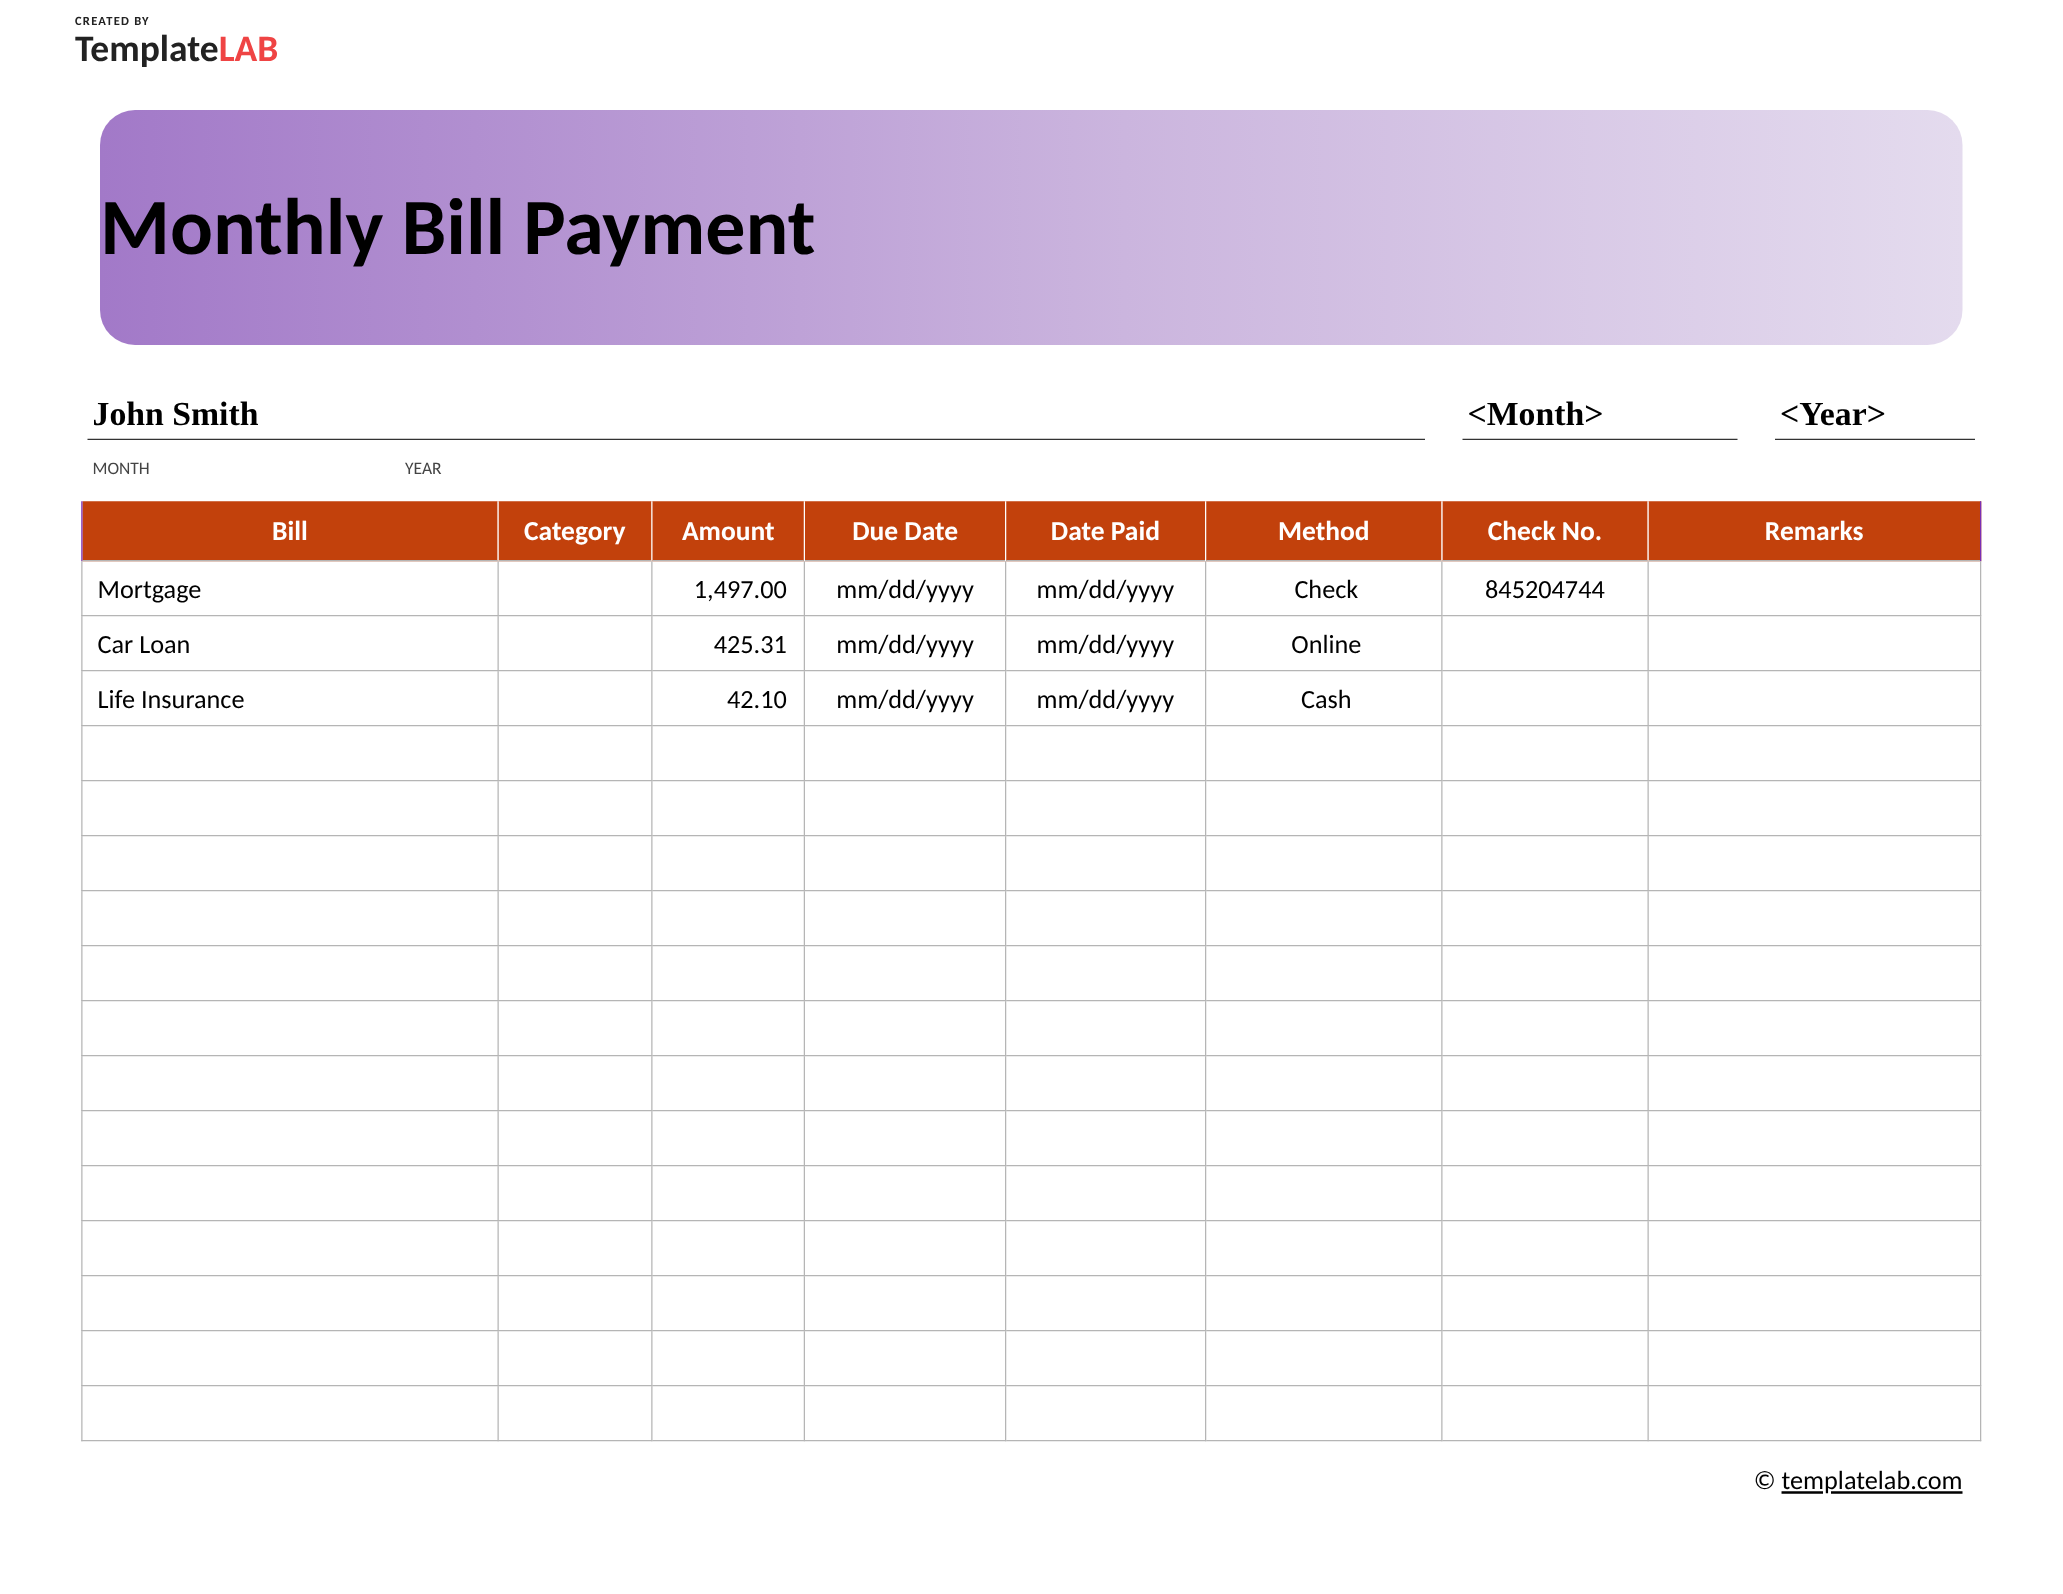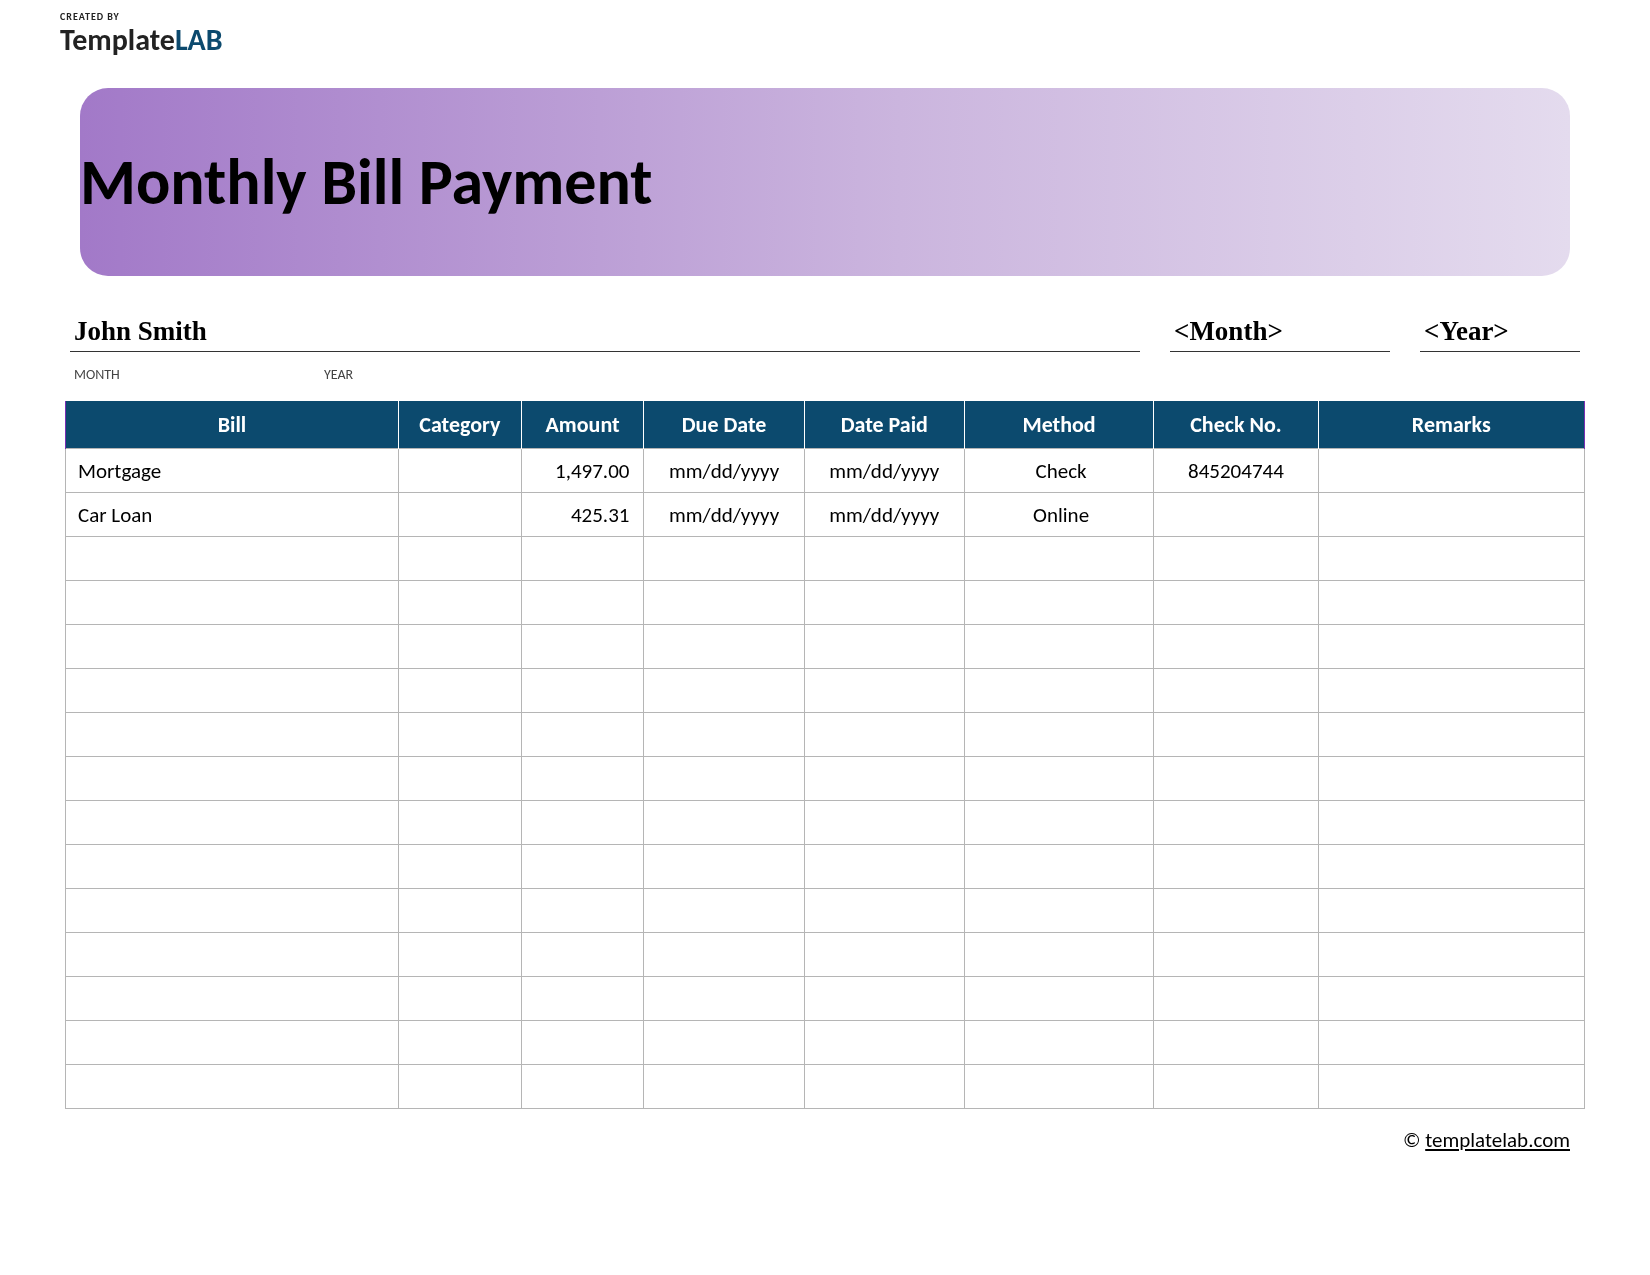--- a/index.html
+++ b/index.html
@@ -27,21 +27,21 @@
       color: #222;
       margin-bottom: -2px;
     }
     .logo-main {
       font-size: 30px;
       font-weight: bold;
       color: #222;
       letter-spacing: 0;
     }
     .logo-main .lab {
-      color: #0c4a6e;
+      color: #ef4444;
       font-weight: 900;
     }
     .header-banner {
       background: linear-gradient(90deg, #a279c8 0%, #cbb5de 55%, #e4dbee 100%);
       border-radius: 28px;
       height: 188px;
       margin: 0 20px 40px 20px;
       display: flex;
       align-items: center;
     }
@@ -84,21 +84,21 @@
     .labels-row .lab-month { width: 220px; padding-left: 4px;}
     .labels-row .lab-year { width: 160px; padding-left: 4px;}
 
     table.bill-table {
       width: calc(100% - 10px);
       margin-left: 5px;
       border-collapse: collapse;
       table-layout: fixed;
     }
     table.bill-table thead th {
-      background: #0c4a6e;
+      background: #c2410c;
       color: #ffffff;
       font-weight: bold;
       font-size: 22px;
       padding: 10px 8px;
       border-right: 1px solid #fff;
       text-align: center;
     }
     table.bill-table thead th:first-child {
       border-left: 1px solid #7a2fb5;
     }
@@ -204,20 +204,30 @@
         <td class="col-bill">Car Loan</td>
         <td class="col-category"></td>
         <td class="col-amount">425.31</td>
         <td class="col-duedate">mm/dd/yyyy</td>
         <td class="col-datepaid">mm/dd/yyyy</td>
         <td class="col-method">Online</td>
         <td class="col-checkno"></td>
         <td class="col-remarks"></td>
       </tr>
       <tr>
+        <td class="col-bill">Life Insurance</td>
+        <td class="col-category"></td>
+        <td class="col-amount">42.10</td>
+        <td class="col-duedate">mm/dd/yyyy</td>
+        <td class="col-datepaid">mm/dd/yyyy</td>
+        <td class="col-method">Cash</td>
+        <td class="col-checkno"></td>
+        <td class="col-remarks"></td>
+      </tr>
+      <tr>
         <td class="col-bill"></td>
         <td class="col-category"></td>
         <td class="col-amount"></td>
         <td class="col-duedate"></td>
         <td class="col-datepaid"></td>
         <td class="col-method"></td>
         <td class="col-checkno"></td>
         <td class="col-remarks"></td>
       </tr>
       <tr>

